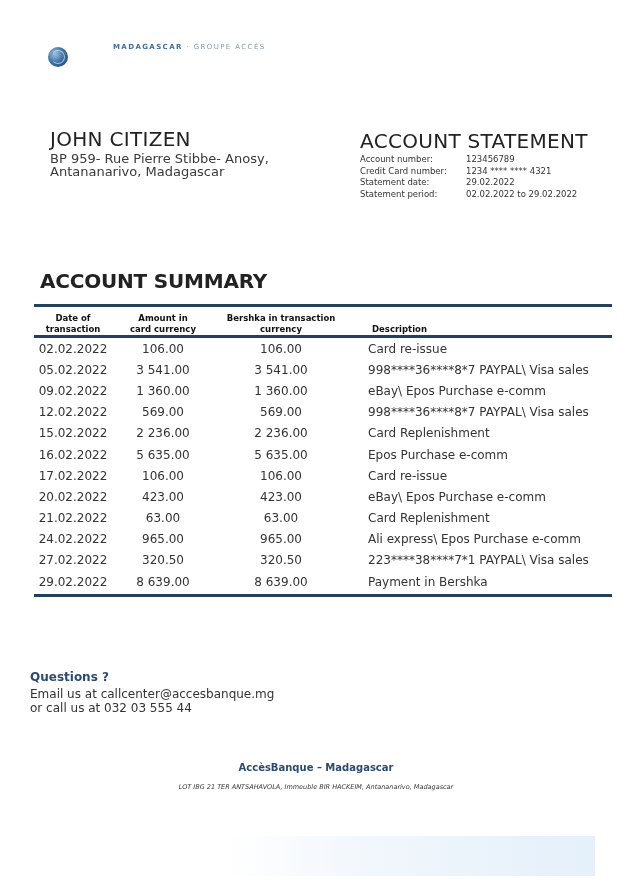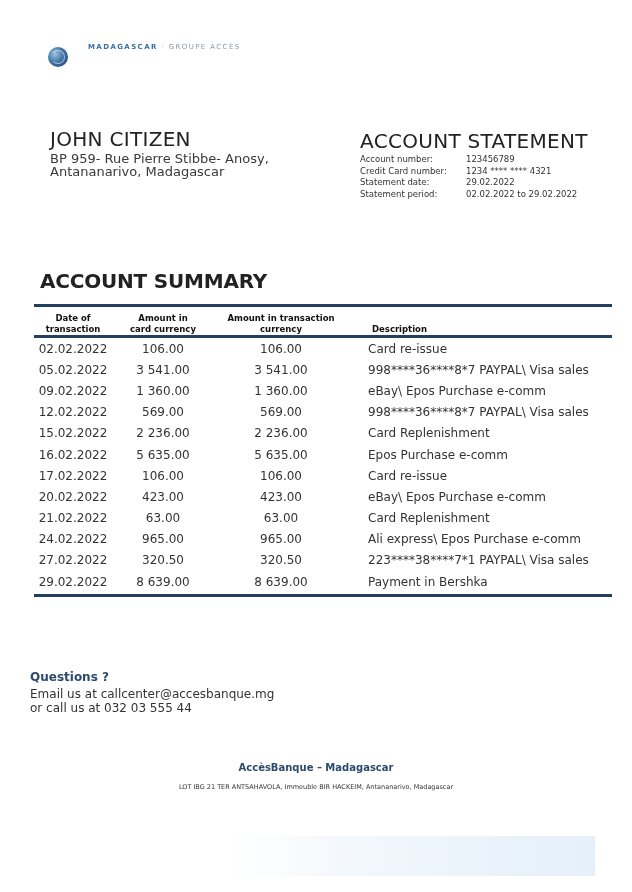--- a/index.html
+++ b/index.html
@@ -9,21 +9,21 @@
 
   
   .logo { left: 48px; top: 42px; display: flex; align-items: flex-start; }
   .logo-globe { width: 20px; height: 20px; border-radius: 50%;
     background: radial-gradient(circle at 35% 35%, #9fc2df 0%, #3f74a6 45%, #1d3f66 100%);
     margin-top: 5px; margin-right: 4px; position: relative; }
   .logo-globe::after { content: ""; position: absolute; left: 3px; top: 3px; width: 14px; height: 14px;
     border-radius: 50%; border: 1.5px solid rgba(255,255,255,0.55); border-left-color: transparent; box-sizing: border-box; }
   .logo-text { display: flex; flex-direction: column; }
   .logo-name { font-family: "DejaVu Serif", serif; font-size: 24px; color: #3a6fa0; line-height: 26px; letter-spacing: -0.3px; }
-  .logo-sub { font-size: 7px; letter-spacing: 1.4px; color: #8a98a8; margin-top: 1px; margin-left: 16px; white-space: nowrap; }
+  .logo-sub { font-size: 7px; letter-spacing: 1.4px; color: #8a98a8; margin-top: 1px; margin-left: 41px; white-space: nowrap; }
   .logo-sub b { color: #3a6fa0; font-weight: bold; }
 
   
   .cust-name { left: 50px; top: 127px; font-size: 20px; color: #222; letter-spacing: 0.3px; }
   .cust-addr { left: 50px; top: 152px; font-size: 13px; line-height: 13px; color: #3a3a3a; }
 
   
   .stmt-title { left: 360px; top: 129px; font-size: 20px; color: #222; letter-spacing: 0.3px; }
   .stmt-grid { left: 360px; top: 154px; font-size: 8.5px; line-height: 11.5px; color: #333;
     display: grid; grid-template-columns: 106px auto; }
@@ -43,21 +43,21 @@
   .tbl-row .c1 { padding-left: 0; }
   .tbl-row .c4 { padding-left: 20px; }
   .tbl-bottom { border-top: 3px solid #24405e; margin-top: 2px; }
 
   
   .q-title { left: 30px; top: 670px; font-size: 12px; font-weight: bold; color: #2c4a6e; }
   .q-lines { left: 30px; top: 687px; font-size: 12px; line-height: 14px; color: #333; }
 
   
   .foot-name { left: 0; width: 632px; top: 762px; text-align: center; font-size: 10px; font-weight: bold; color: #2c4a6e; }
-  .foot-addr { left: 0; width: 632px; top: 783px; text-align: center; font-size: 6.5px; color: #333; }
+  .foot-addr { left: 0; width: 632px; top: 783px; text-align: center; font-size: 6.5px; color: #333; font-style: italic; }
 
   .watermark { left: 225px; top: 836px; width: 370px; height: 40px;
     background: linear-gradient(90deg, rgba(240,246,252,0) 0%, rgba(232,241,250,0.6) 40%, rgba(225,238,250,0.9) 100%); }
 </style>
 </head>
 <body>
 
 <div class="abs logo">
   <div class="logo-globe"></div>
   <div class="logo-text">
@@ -89,21 +89,21 @@
   <div class="tbl-head">
     <div class="c1">
         <div>Date of</div>
         <div>transaction</div>
       </div>
     <div class="c2">
         <div>Amount in</div>
         <div>card currency</div>
       </div>
     <div class="c3">
-        <div>Amount in transaction</div>
+        <div>Bershka in transaction</div>
         <div>currency</div>
       </div>
     <div class="c4">Description</div>
   </div>
   <div id="tbl-body">
       <div class="tbl-row">
         <div class="c1">02.02.2022</div>
         <div class="c2">106.00</div>
         <div class="c3">106.00</div>
         <div class="c4">Card re-issue</div>

